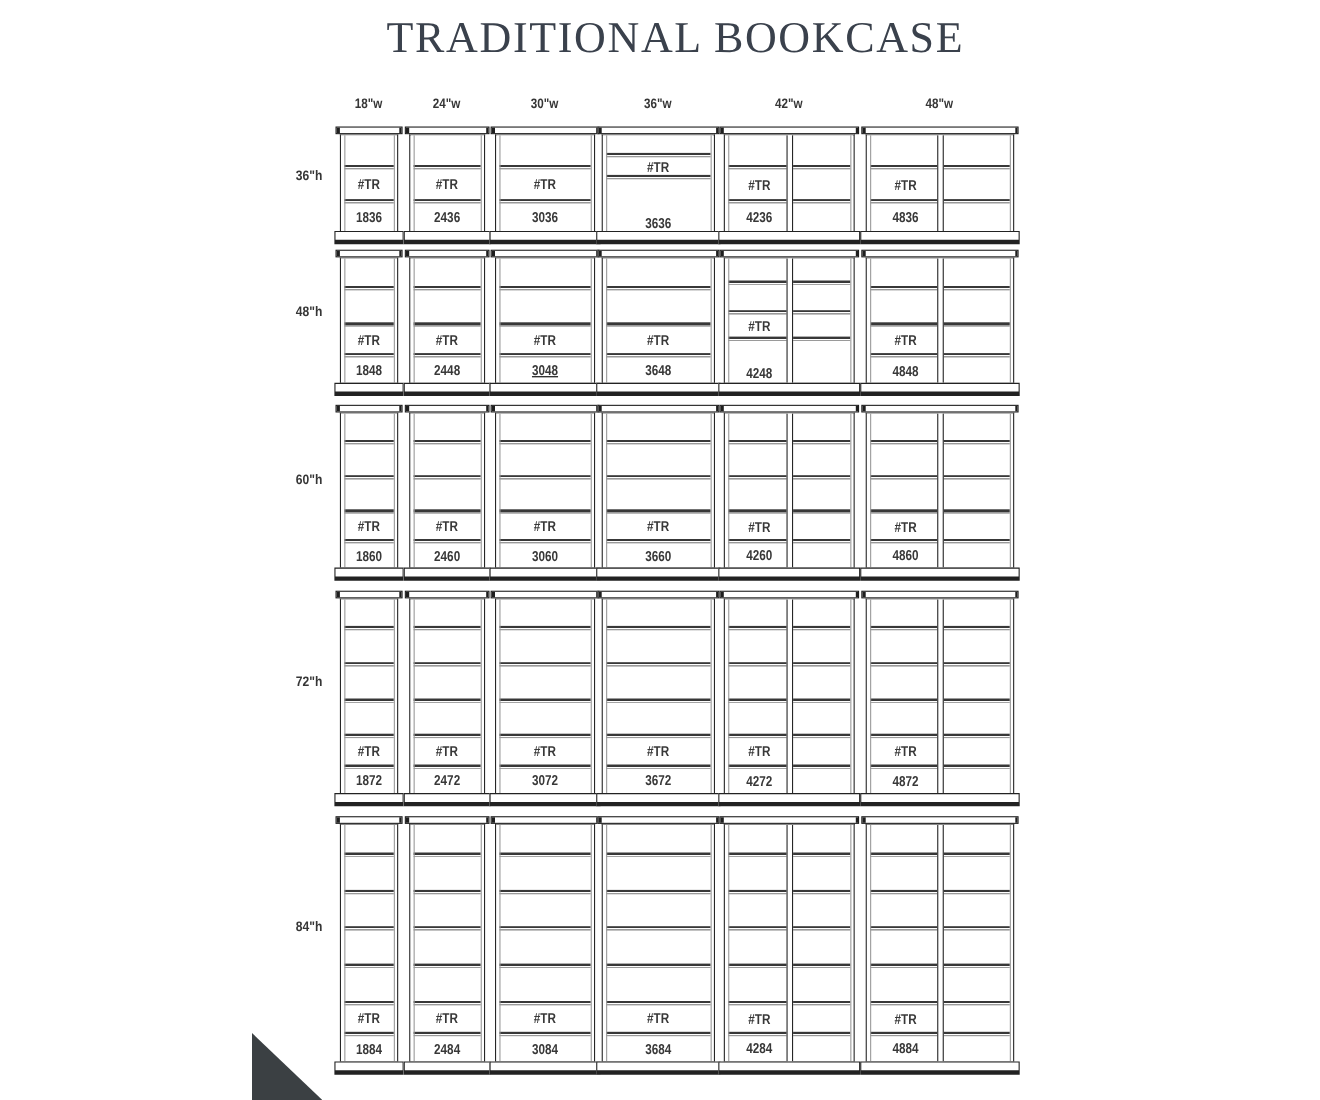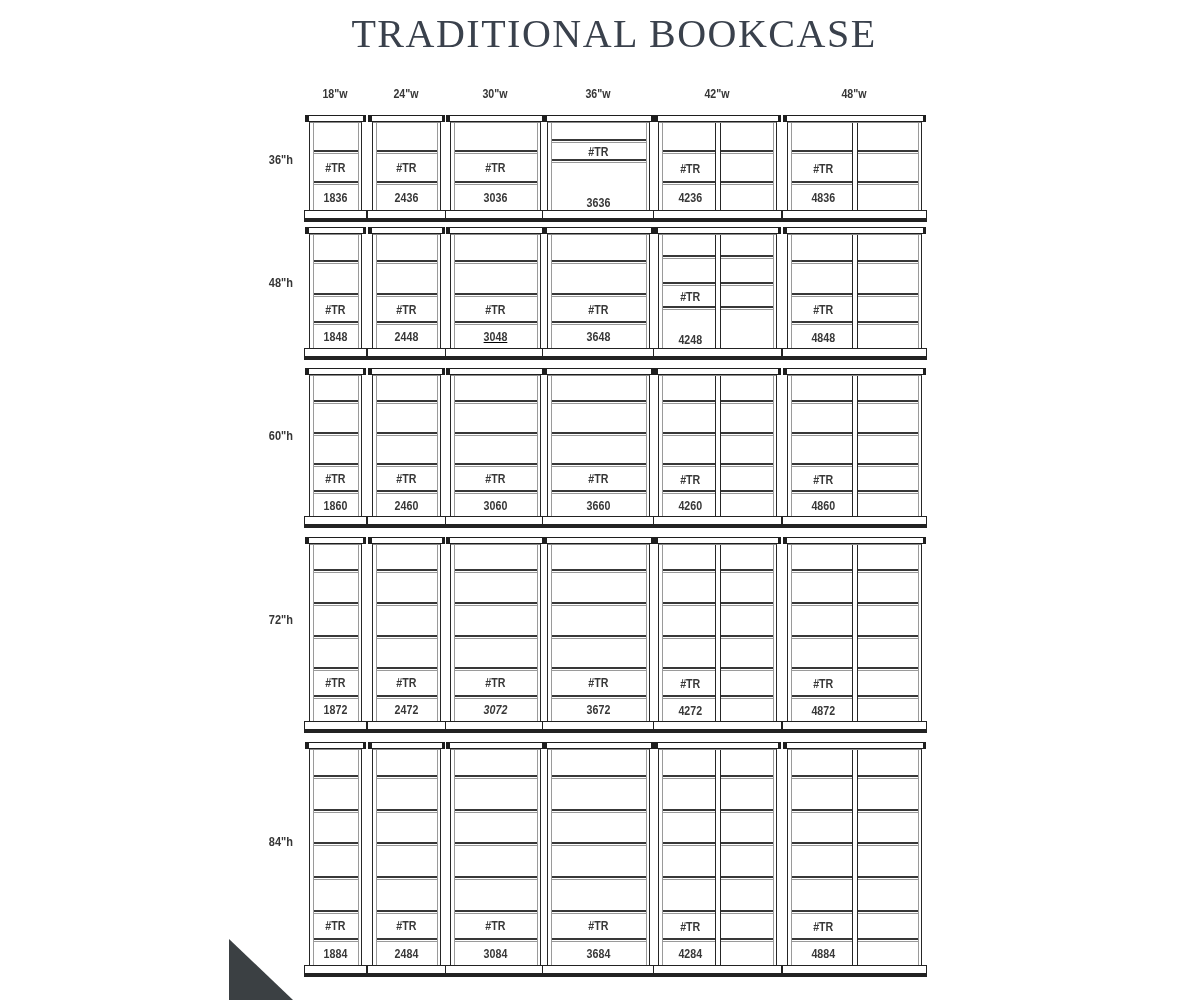--- a/index.html
+++ b/index.html
@@ -420,21 +420,21 @@
           <div class="opening" style="flex-grow: 1;"></div>
           <div class="shelf"></div>
           <div class="opening" style="flex-grow: 1;"></div>
           <div class="shelf"></div>
           <div class="opening" style="flex-grow: 1;"></div>
           <div class="shelf"></div>
           <div class="opening" style="flex-grow: 0.82;">
             <span class="txt">#TR</span>
           </div>
           <div class="shelf"></div>
-          <div class="opening" style="flex-grow: 0.78; font-style: italic;">
+          <div class="opening" style="flex-grow: 0.78;">
             <span class="txt">3072</span>
           </div>
         </div>
         <div class="base"></div>
       </div>
       <div class="bookcase" style="left: 547px; top: 537px; width: 103px; height: 196px;">
         <div class="crown"></div>
         <div class="bk-body">
           <div class="opening" style="flex-grow: 0.85;"></div>
           <div class="shelf"></div>

